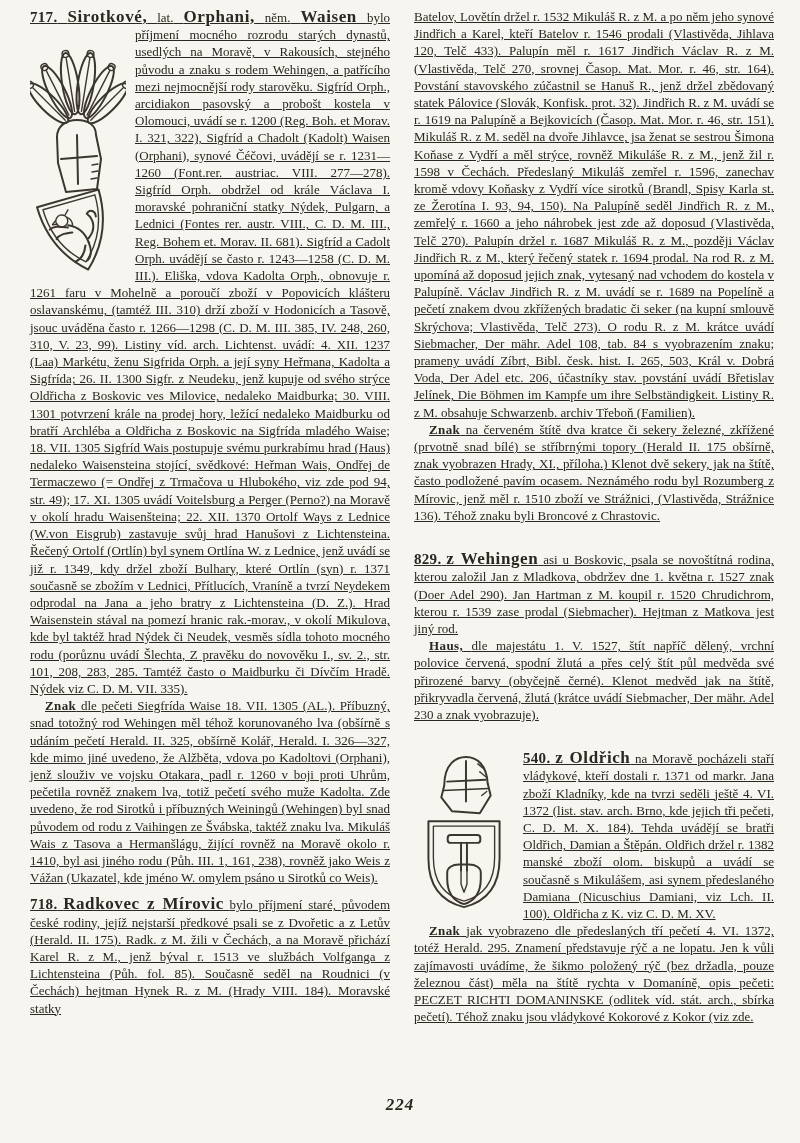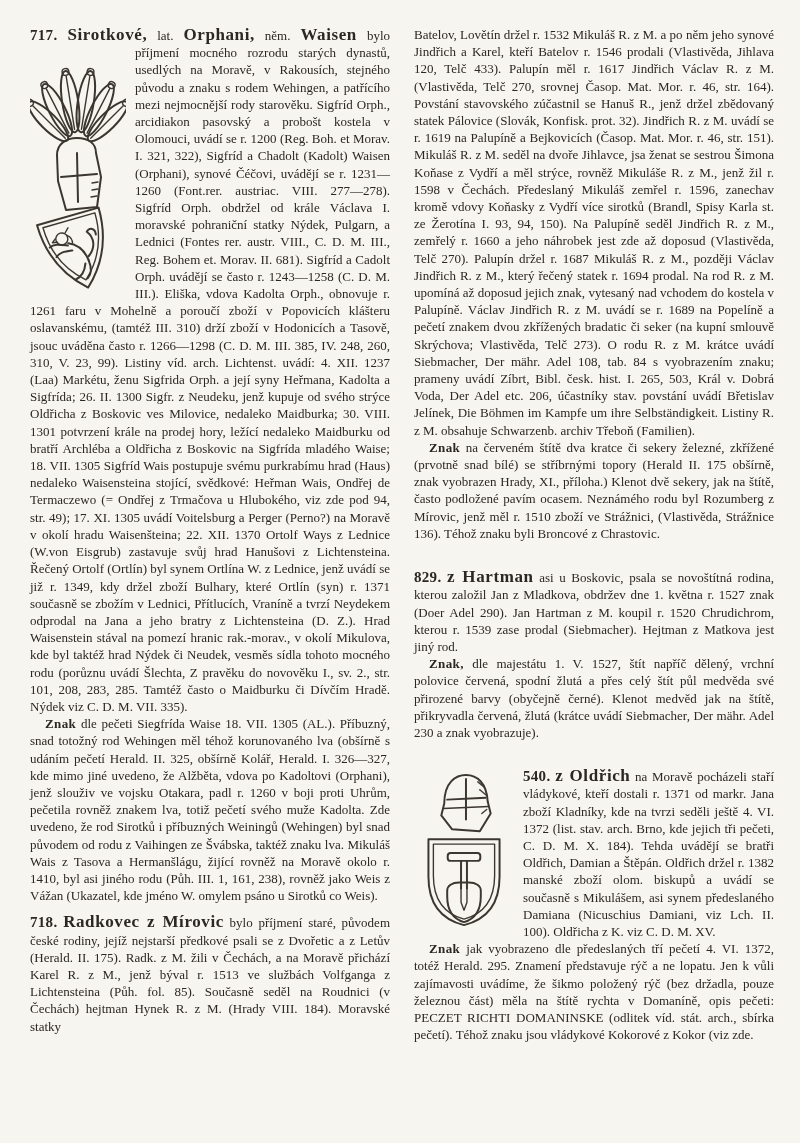--- a/index.html
+++ b/index.html
@@ -9,21 +9,22 @@
     height: 1143px;
     background: #f7f5ef;
     color: #2b2722;
     font-family: "Liberation Serif", "DejaVu Serif", serif;
     overflow: hidden;
     box-sizing: border-box;
   }
   .columns {
     display: flex;
     gap: 24px;
-    padding: 26px 26px 0 30px;
+    padding: 8px 26px 0 30px;
+    text-decoration: underline;
   }
   .col {
     width: 366px;
     font-size: 13px;
     line-height: 17.2px;
     text-align: justify;
     hyphens: none;
   }
   p { margin: 0; }
   .entry { margin-top: 0; }
@@ -163,26 +164,26 @@
         <span>Batelov, Lovětín držel r. 1532 Mikuláš R. z M. a po něm jeho synové Jindřich a Karel, kteří Batelov r. 1546 prodali (Vlastivěda, Jihlava 120, Telč 433). Palupín měl r. 1617 Jindřich Václav R. z M. (Vlastivěda, Telč 270, srovnej Časop. Mat. Mor. r. 46, str. 164). Povstání stavovského zúčastnil se Hanuš R., jenž držel zbědovaný statek Pálovice (Slovák, Konfisk. prot. 32). Jindřich R. z M. uvádí se r. 1619 na Palupíně a Bejkovicích (Časop. Mat. Mor. r. 46, str. 151). Mikuláš R. z M. seděl na dvoře Jihlavce, jsa ženat se sestrou Šimona Koňase z Vydří a měl strýce, rovněž Mikuláše R. z M., jenž žil r. 1598 v Čechách. Předeslaný Mikuláš zemřel r. 1596, zanechav kromě vdovy Koňasky z Vydří více sirotků (Brandl, Spisy Karla st. ze Žerotína I. 93, 94, 150). Na Palupíně seděl Jindřich R. z M., zemřelý r. 1660 a jeho náhrobek jest zde až doposud (Vlastivěda, Telč 270). Palupín držel r. 1687 Mikuláš R. z M., později Václav Jindřich R. z M., který řečený statek r. 1694 prodal. Na rod R. z M. upomíná až doposud jejich znak, vytesaný nad vchodem do kostela v Palupíně. Václav Jindřich R. z M. uvádí se r. 1689 na Popelíně a pečetí znakem dvou zkřížených bradatic či seker (na kupní smlouvě Skrýchova; Vlastivěda, Telč 273). O rodu R. z M. krátce uvádí Siebmacher, Der mähr. Adel 108, tab. 84 s vyobrazením znaku; prameny uvádí Zíbrt, Bibl. česk. hist. I. 265, 503, Král v. Dobrá Voda, Der Adel etc. 206, účastníky stav. povstání uvádí Břetislav Jelínek, Die Böhmen im Kampfe um ihre Selbständigkeit. Listiny R. z M. obsahuje Schwarzenb. archiv Třeboň (Familien).</span>
       </p>
 
       <p class="indent">
         <span class="lead">Znak</span>
         <span>na červeném štítě dva kratce či sekery železné, zkřížené (prvotně snad bílé) se stříbrnými topory (Herald II. 175 obšírně, znak vyobrazen Hrady, XI., příloha.) Klenot dvě sekery, jak na štítě, často podložené pavím ocasem. Neznámého rodu byl Rozumberg z Mírovic, jenž měl r. 1510 zboží ve Strážnici, (Vlastivěda, Strážnice 136). Téhož znaku byli Broncové z Chrastovic.</span>
       </p>
 
       <p class="entry entry-gap-lg">
         <span class="enum">829.</span>
-        <span class="headword">z Hartman</span>
+        <span class="headword">z Wehingen</span>
         <span>asi u Boskovic, psala se novoštítná rodina, kterou založil Jan z Mladkova, obdržev dne 1. května r. 1527 znak (Doer Adel 290). Jan Hartman z M. koupil r. 1520 Chrudichrom, kterou r. 1539 zase prodal (Siebmacher). Hejtman z Matkova jest jiný rod.</span>
       </p>
 
       <p class="indent">
-        <span class="lead">Znak,</span>
+        <span class="lead">Haus,</span>
         <span>dle majestátu 1. V. 1527, štít napříč dělený, vrchní polovice červená, spodní žlutá a přes celý štít půl medvěda své přirozené barvy (obyčejně černé). Klenot medvěd jak na štítě, přikryvadla červená, žlutá (krátce uvádí Siebmacher, Der mähr. Adel 230 a znak vyobrazuje).</span>
       </p>
 
       <p class="entry entry-gap-lg">
         <span class="enum">540.</span>
         <span class="headword">z Oldřich</span>
         <svg class="crest crest2" viewBox="0 0 100 164" role="img">
 
           <g>
             <path class="ink" d="M30,34 C30,12 42,5 52,5 C63,5 73,13 74,32 L77,44 L66,62 L38,60 L27,46 Z"></path>
@@ -210,13 +211,14 @@
       </p>
 
       <p class="indent clear-left">
         <span class="lead">Znak</span>
         <span>jak vyobrazeno dle předeslaných tří pečetí 4. VI. 1372, totéž Herald. 295. Znamení představuje rýč a ne lopatu. Jen k vůli zajímavosti uvádíme, že šikmo položený rýč (bez držadla, pouze železnou část) měla na štítě rychta v Domaníně, opis pečeti: PECZET RICHTI DOMANINSKE (odlitek víd. stát. arch., sbírka pečetí). Téhož znaku jsou vládykové Kokorové z Kokor (viz zde.</span>
       </p>
 
     </div>
   </div>
 
+  <div class="page-number">224</div>
 </div>
 
 </body></html>

